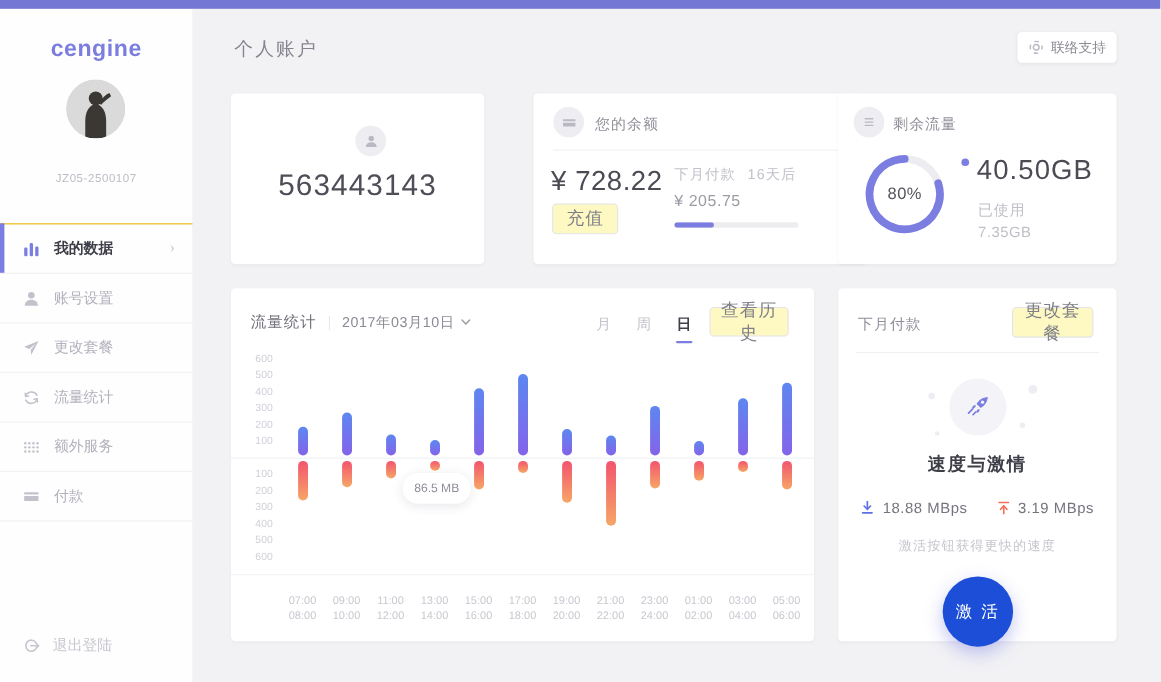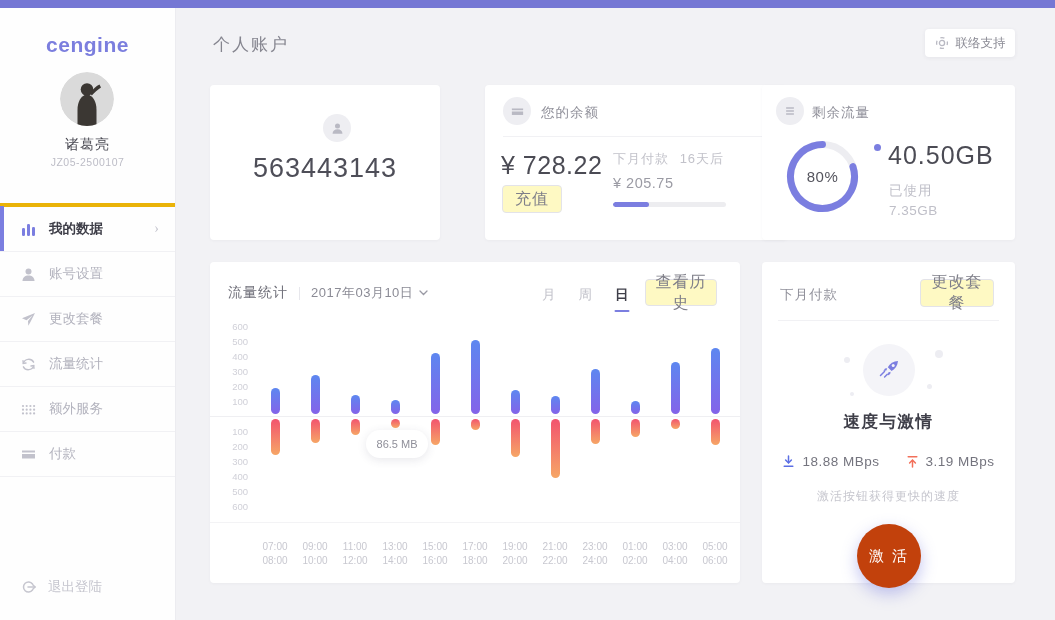--- a/index.html
+++ b/index.html
@@ -10,21 +10,21 @@
     -webkit-font-smoothing:antialiased;
   }
   
   .topbar{position:absolute;top:0;left:0;right:0;height:8px;background:#7577d4;z-index:9;}
   
   .sidebar{position:absolute;left:0;top:8px;bottom:0;width:175px;background:#fefefe;border-right:1px solid #ececf0;z-index:5;}
   .logo{position:absolute;top:25px;left:0;right:0;text-align:center;font-size:21px;font-weight:600;color:#7b7ede;letter-spacing:.5px;}
   .avatar{position:absolute;top:64px;left:60px;width:54px;height:54px;border-radius:50%;overflow:hidden;}
   .u-name{position:absolute;top:128px;left:0;right:0;text-align:center;font-size:14px;color:#4b4b54;letter-spacing:1px;}
   .u-id{position:absolute;top:148px;left:0;right:0;text-align:center;font-size:10.5px;color:#bcbcc6;letter-spacing:.5px;}
-  .menu{position:absolute;top:195px;left:0;right:0;border-top:4px solid #eab308;font-family:Liberation Serif, serif;}
+  .menu{position:absolute;top:195px;left:0;right:0;border-top:1px solid #eab308;font-family:Liberation Serif, serif;}
   .menu-item{position:relative;height:44px;display:flex;align-items:center;padding-left:20px;border-bottom:1px solid #f1f1f4;color:#b2b2bd;font-size:13.5px;cursor:pointer;}
   .menu-item .mi-icon{width:17px;height:17px;margin-right:12px;display:flex;align-items:center;justify-content:center;color:#c2c2cc;}
   .menu-item.active{color:#3e3e48;font-weight:bold;}
   .menu-item.active .mi-icon{color:#7b7ee0;}
   .menu-item.active::before{content:'';position:absolute;left:0;top:-1px;bottom:0;width:4px;background:#7b7ee0;}
   .mi-chevron{margin-left:auto;margin-right:16px;color:#c6c6cf;font-size:14px;font-weight:normal;}
   .logout{position:absolute;bottom:24px;left:20px;display:flex;align-items:center;gap:12px;color:#c6c6cf;font-size:13.5px;cursor:pointer;}
   
   .page-title{position:absolute;left:213px;top:33px;font-size:17px;color:#85858f;letter-spacing:2px;}
   .support-btn{position:absolute;left:925px;top:29px;width:90px;height:28px;background:#fff;border-radius:4px;box-shadow:0 1px 4px rgba(50,50,80,.07);display:flex;align-items:center;justify-content:center;gap:7px;font-size:12.5px;color:#8b8b95;cursor:pointer;}
@@ -71,42 +71,41 @@
   .xlab{position:absolute;width:44px;top:278px;text-align:center;font-size:10px;line-height:14px;color:#c8c8d0;}
   .tooltip{position:absolute;left:156px;top:168px;width:62px;height:28px;background:#fff;border-radius:14px;box-shadow:0 2px 10px rgba(60,60,90,.12);display:flex;align-items:center;justify-content:center;font-size:11px;color:#8f8f99;}
   
   .change-btn{position:absolute;left:158px;top:17px;width:74px;height:28px;}
   .rocket-circle{position:absolute;left:101px;top:82px;width:52px;height:52px;border-radius:50%;background:#f4f4f8;display:flex;align-items:center;justify-content:center;}
   .deco-dot{position:absolute;border-radius:50%;background:#ededf2;}
   .plan-name{position:absolute;left:0;right:0;top:149px;text-align:center;font-size:16.5px;color:#3e3e48;font-weight:bold;letter-spacing:1.5px;}
   .speeds{position:absolute;left:0;right:0;top:192px;display:flex;align-items:center;justify-content:center;gap:26px;}
   .speed{display:flex;align-items:center;gap:7px;font-size:13.5px;color:#74747e;letter-spacing:.5px;}
   .plan-note{position:absolute;left:0;right:0;top:226px;text-align:center;font-size:12px;color:#c6c6ce;letter-spacing:1px;}
-  .activate-btn{position:absolute;left:95px;top:262px;width:64px;height:64px;border-radius:50%;background:#c2410c;color:#fff;font-size:15px;letter-spacing:2px;display:flex;align-items:center;justify-content:center;cursor:pointer;box-shadow:0 6px 16px rgba(123,126,224,.45);}
+  .activate-btn{position:absolute;left:95px;top:262px;width:64px;height:64px;border-radius:50%;background:#1d4ed8;color:#fff;font-size:15px;letter-spacing:2px;display:flex;align-items:center;justify-content:center;cursor:pointer;box-shadow:0 6px 16px rgba(123,126,224,.45);}
 </style>
 </head>
 <body>
 
 <div class="topbar"></div>
 
 <div class="sidebar">
   <div class="logo">cengine</div>
 
   <div class="avatar">
     <svg width="54" height="54" viewBox="0 0 54 54">
       <circle cx="27" cy="27" r="27" fill="#dadada"></circle>
       <g fill="#3b3733">
         <circle cx="27" cy="17.5" r="6.3"></circle>
         <path d="M27 22 C20.5 24 17.5 30 17.5 38 L17.5 54 L36.5 54 L36.5 38 C36.5 30 33.5 24 27 22 Z"></path>
         <path d="M30 21 C33 17 36.5 13.5 39.5 12.5 L41 15.5 C38 17.5 34 21 31.8 23.5 Z"></path>
       </g>
     </svg>
   </div>
 
-  <div class="u-name">诸葛亮</div>
   <div class="u-id">JZ05-2500107</div>
 
   <div class="menu">
     <div class="menu-item active">
       <span class="mi-icon">
         <svg width="15" height="15" viewBox="0 0 15 15" fill="currentColor">
             <rect x="1" y="6" width="3" height="8" rx="1.2"></rect>
             <rect x="6" y="2" width="3" height="12" rx="1.2"></rect>
             <rect x="11" y="5" width="3" height="9" rx="1.2"></rect>
           </svg>

